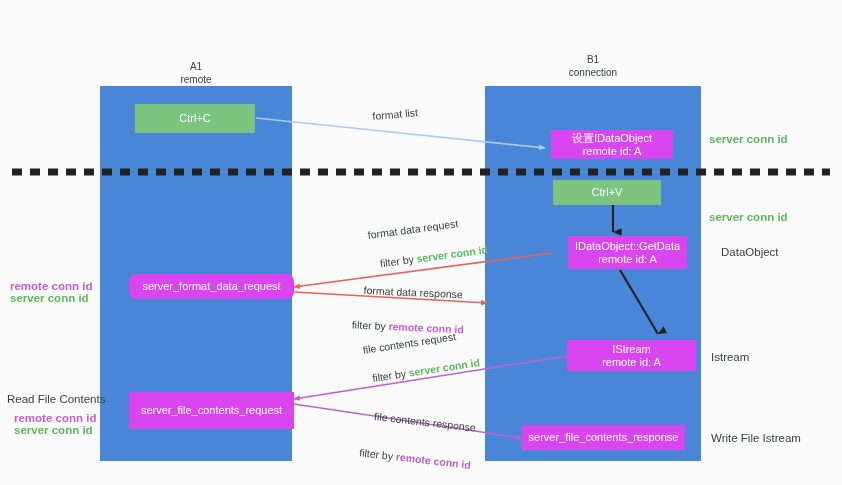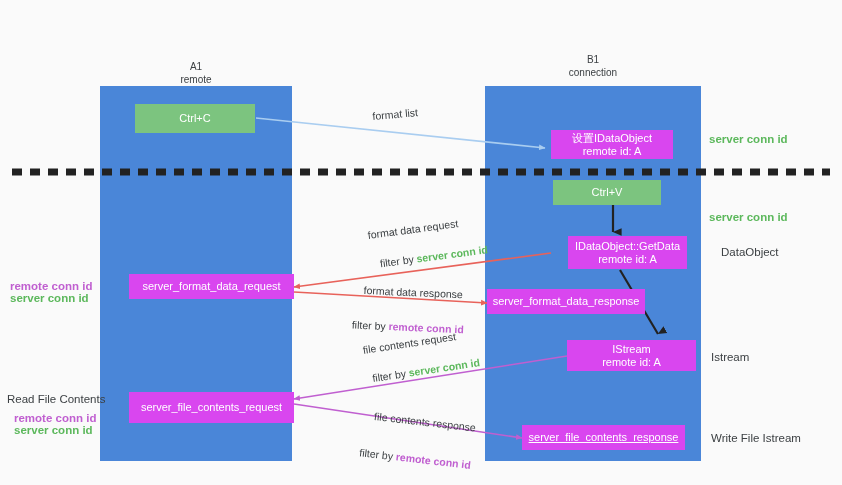--- a/index.html
+++ b/index.html
@@ -137,52 +137,49 @@
 
     <line x1="294" y1="404" x2="522" y2="438" stroke="#c05fd0" stroke-width="1.6" marker-end="url(#ah-purple)"></line>
 
     <line x1="12" y1="172" x2="830" y2="172" stroke="#222222" stroke-width="7" stroke-dasharray="10 8"></line>
   </svg>
 
   <div class="node green" style="left:135px; top:104px; width:120px; height:29px;">
     <span>Ctrl+C</span>
   </div>
 
-  <div class="node orange" style="left:129px; top:274px; width:165px; height:25px;">
+  <div class="node orange" style="left:129px; top:274px; width:165px; height:25px;border-radius:7px;">
     <span>server_format_data_request</span>
   </div>
 
-  <div class="node orange" style="left:129px; top:392px; width:165px; height:31px;">
+  <div class="node orange" style="left:129px; top:392px; width:165px; height:37px;">
     <span>server_file_contents_request</span>
   </div>
 
   <div class="node orange" style="left:551px; top:130px; width:122px; height:29px;">
     <span>设置IDataObject
 remote id: A</span>
   </div>
 
   <div class="node green" style="left:553px; top:180px; width:108px; height:25px;">
     <span>Ctrl+V</span>
   </div>
 
   <div class="node orange" style="left:568px; top:236px; width:119px; height:33px;">
     <span>IDataObject::GetData
 remote id: A</span>
   </div>
 
-  <div class="node orange" style="left:487px; top:289px; width:158px; height:25px;">
-    <span>server_format_data_response</span>
-  </div>
 
   <div class="node orange" style="left:567px; top:340px; width:129px; height:31px;">
     <span>IStream
 remote id: A</span>
   </div>
 
-  <div class="node orange" style="left:522px; top:425px; width:163px; height:25px;text-decoration:underline;">
+  <div class="node orange" style="left:522px; top:425px; width:163px; height:25px;">
     <span>server_file_contents_response</span>
   </div>
 
   <div class="side-label green" style="left:709px; top:132px;">server conn id</div>
 
   <div class="side-label green" style="left:709px; top:210px;">server conn id</div>
 
   <div class="side-label plain" style="left:721px; top:245px;">DataObject</div>
 
   <div class="side-label plain" style="left:711px; top:350px;">Istream</div>

